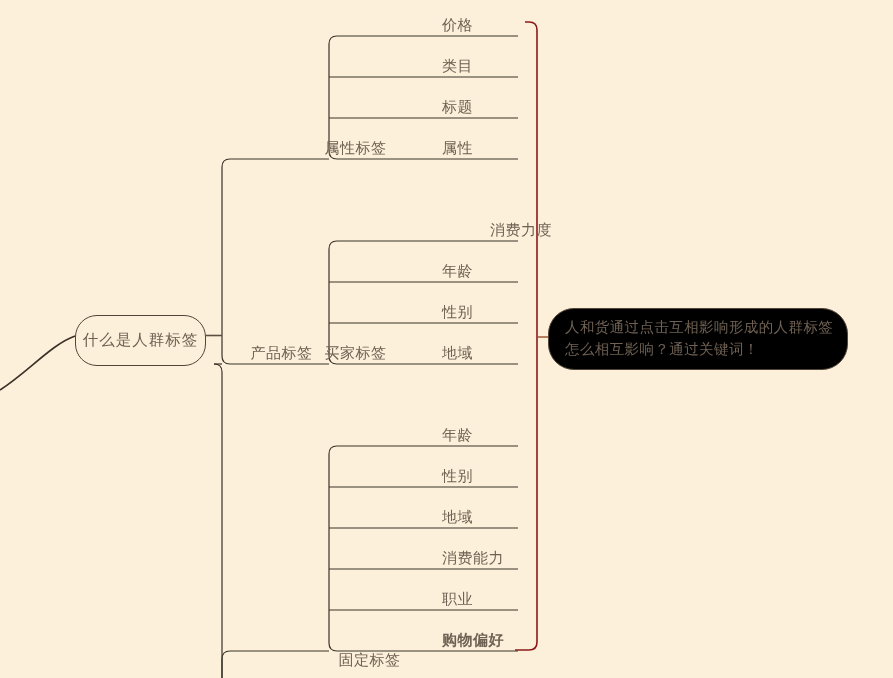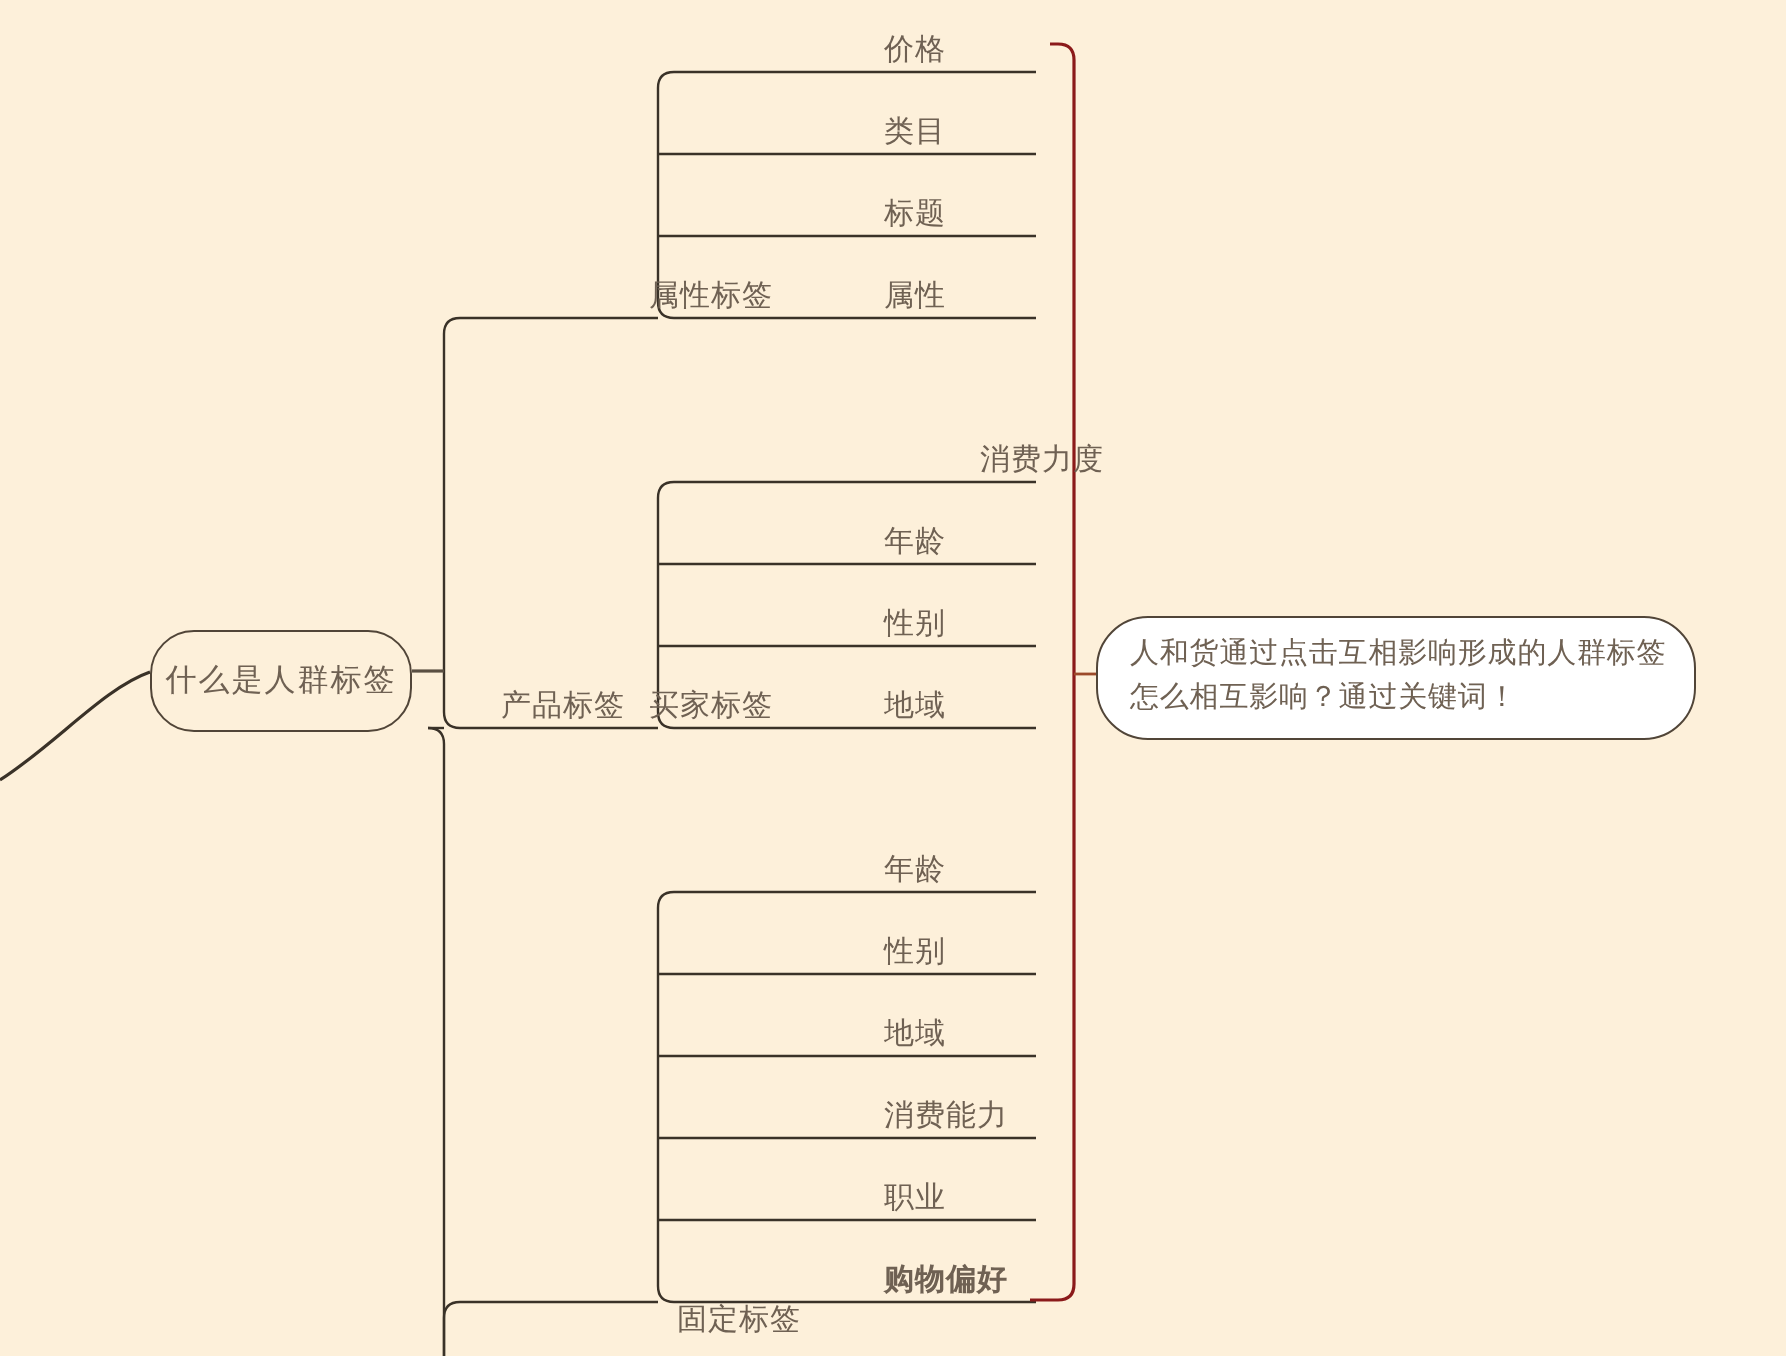--- a/index.html
+++ b/index.html
@@ -33,21 +33,21 @@
     display:flex;align-items:center;justify-content:center;
     color:#6f6153;
     font-size:15.5px;
     letter-spacing:1px;
   }
   .callout{
     position:absolute;
     box-sizing:border-box;
     border:1.2px solid #514538;
     border-radius:26px;
-    background:#ffffff;
+    background:#000000;
     padding:7px 14px 8px 16px;
     color:#6f6153;
     font-size:14.5px;
     line-height:1.55;
     letter-spacing:0.4px;
   }
   .callout div{white-space:nowrap;}
 </style>
 </head>
 <body>

